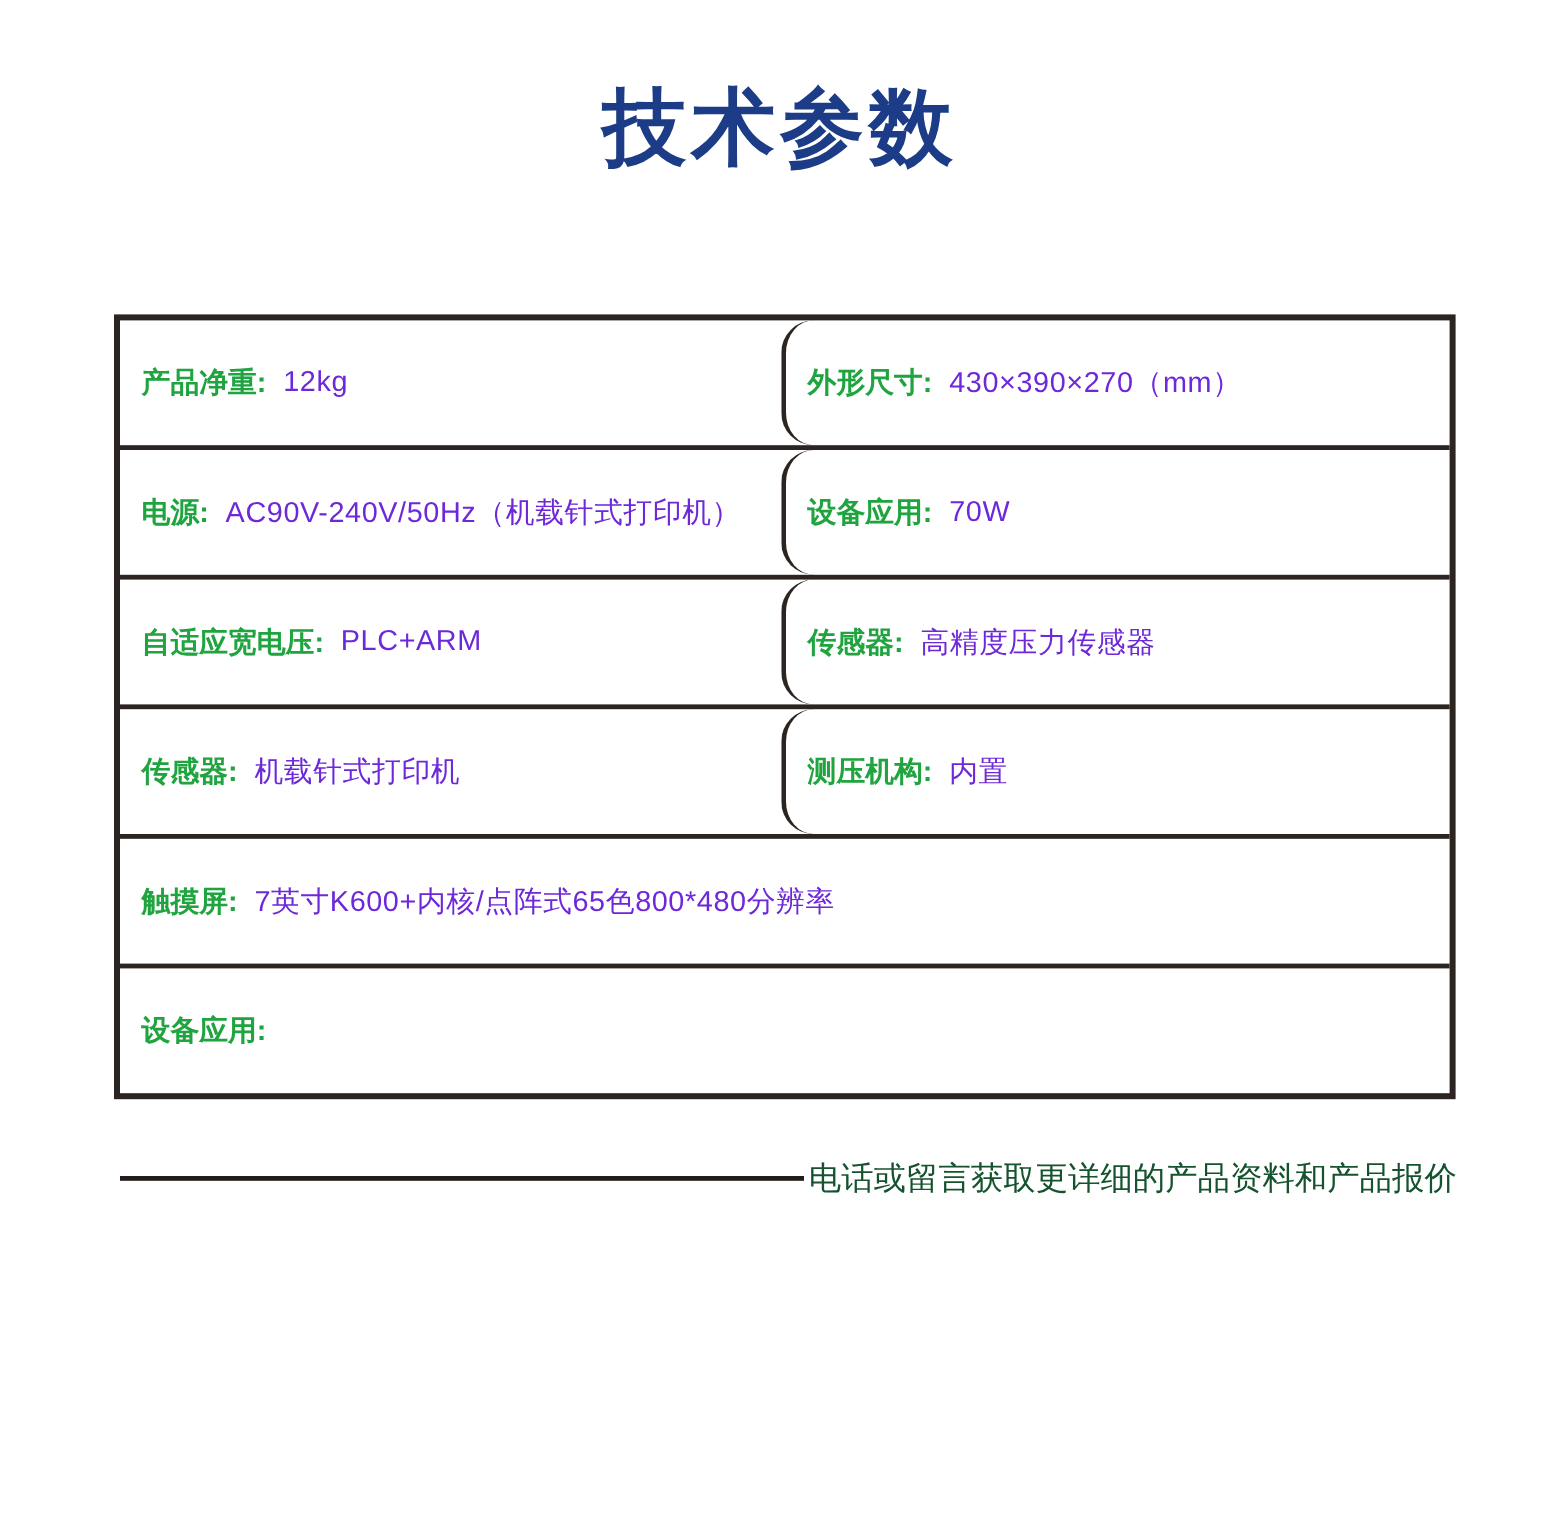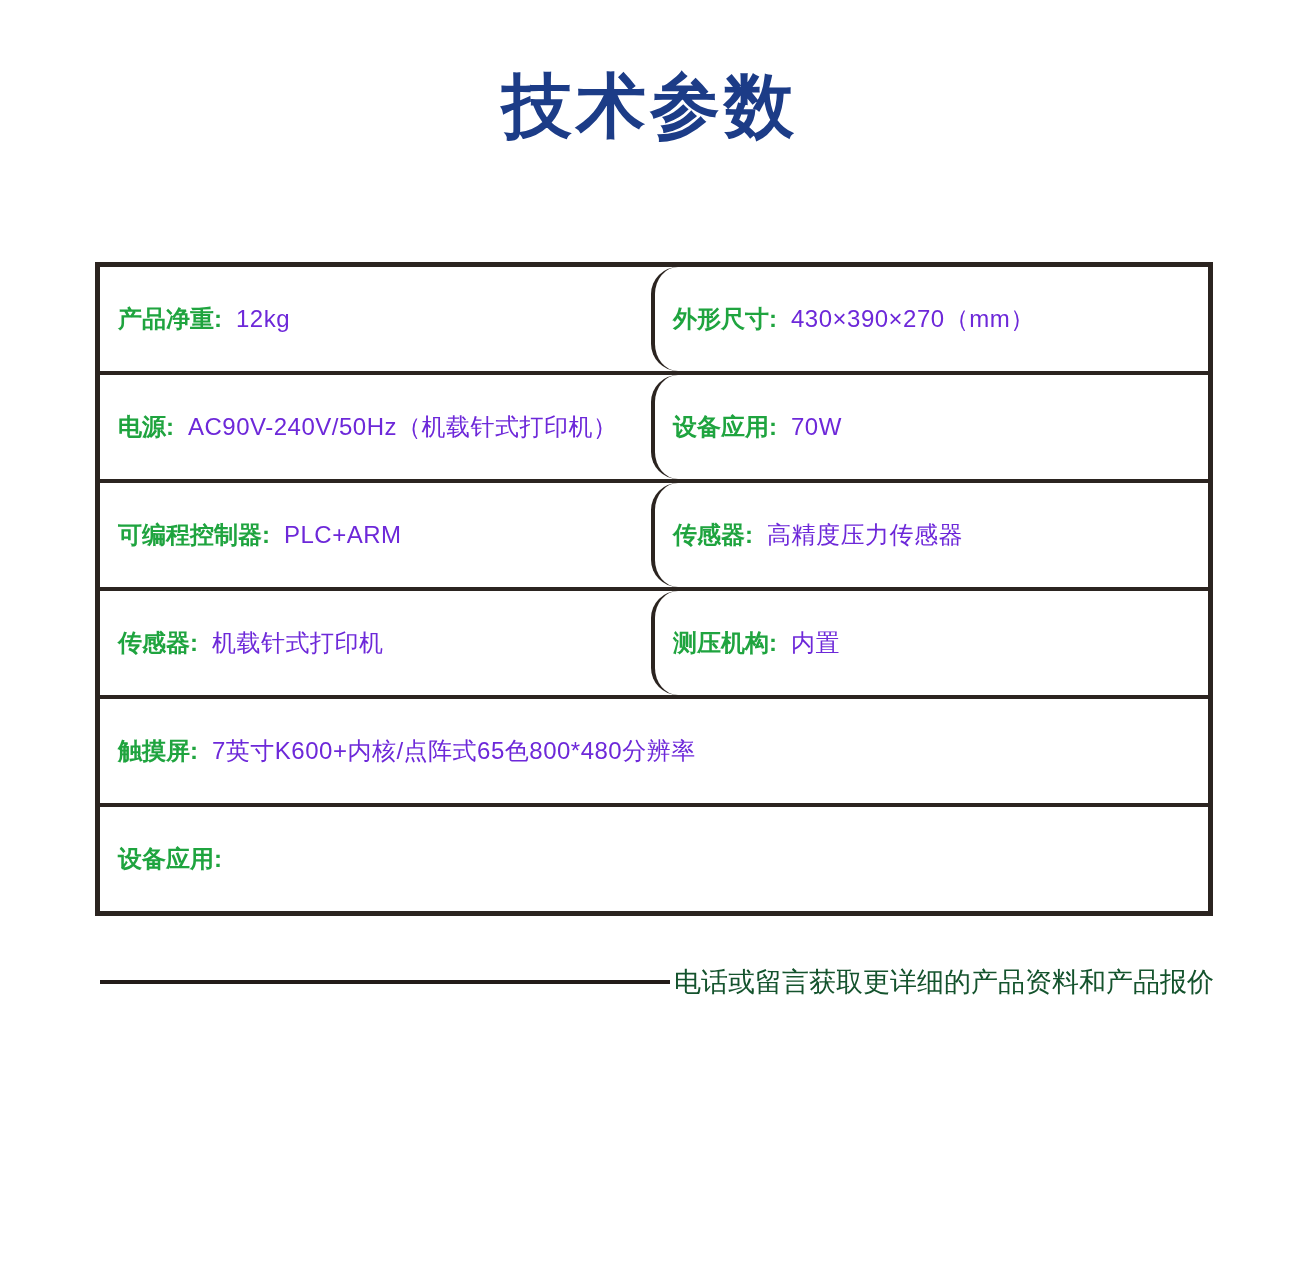--- a/index.html
+++ b/index.html
@@ -70,21 +70,21 @@
       <span class="val">AC90V-240V/50Hz（机载针式打印机）</span>
     </div>
     <div class="cell cell-right">
       <span class="lbl">设备应用:</span>
       <span class="val">70W</span>
     </div>
   </div>
 
   <div class="spec-row">
     <div class="cell cell-left">
-      <span class="lbl">可编程控制器:</span>
+      <span class="lbl">自适应宽电压:</span>
       <span class="val">PLC+ARM</span>
     </div>
     <div class="cell cell-right">
       <span class="lbl">传感器:</span>
       <span class="val">高精度压力传感器</span>
     </div>
   </div>
 
   <div class="spec-row">
     <div class="cell cell-left">

